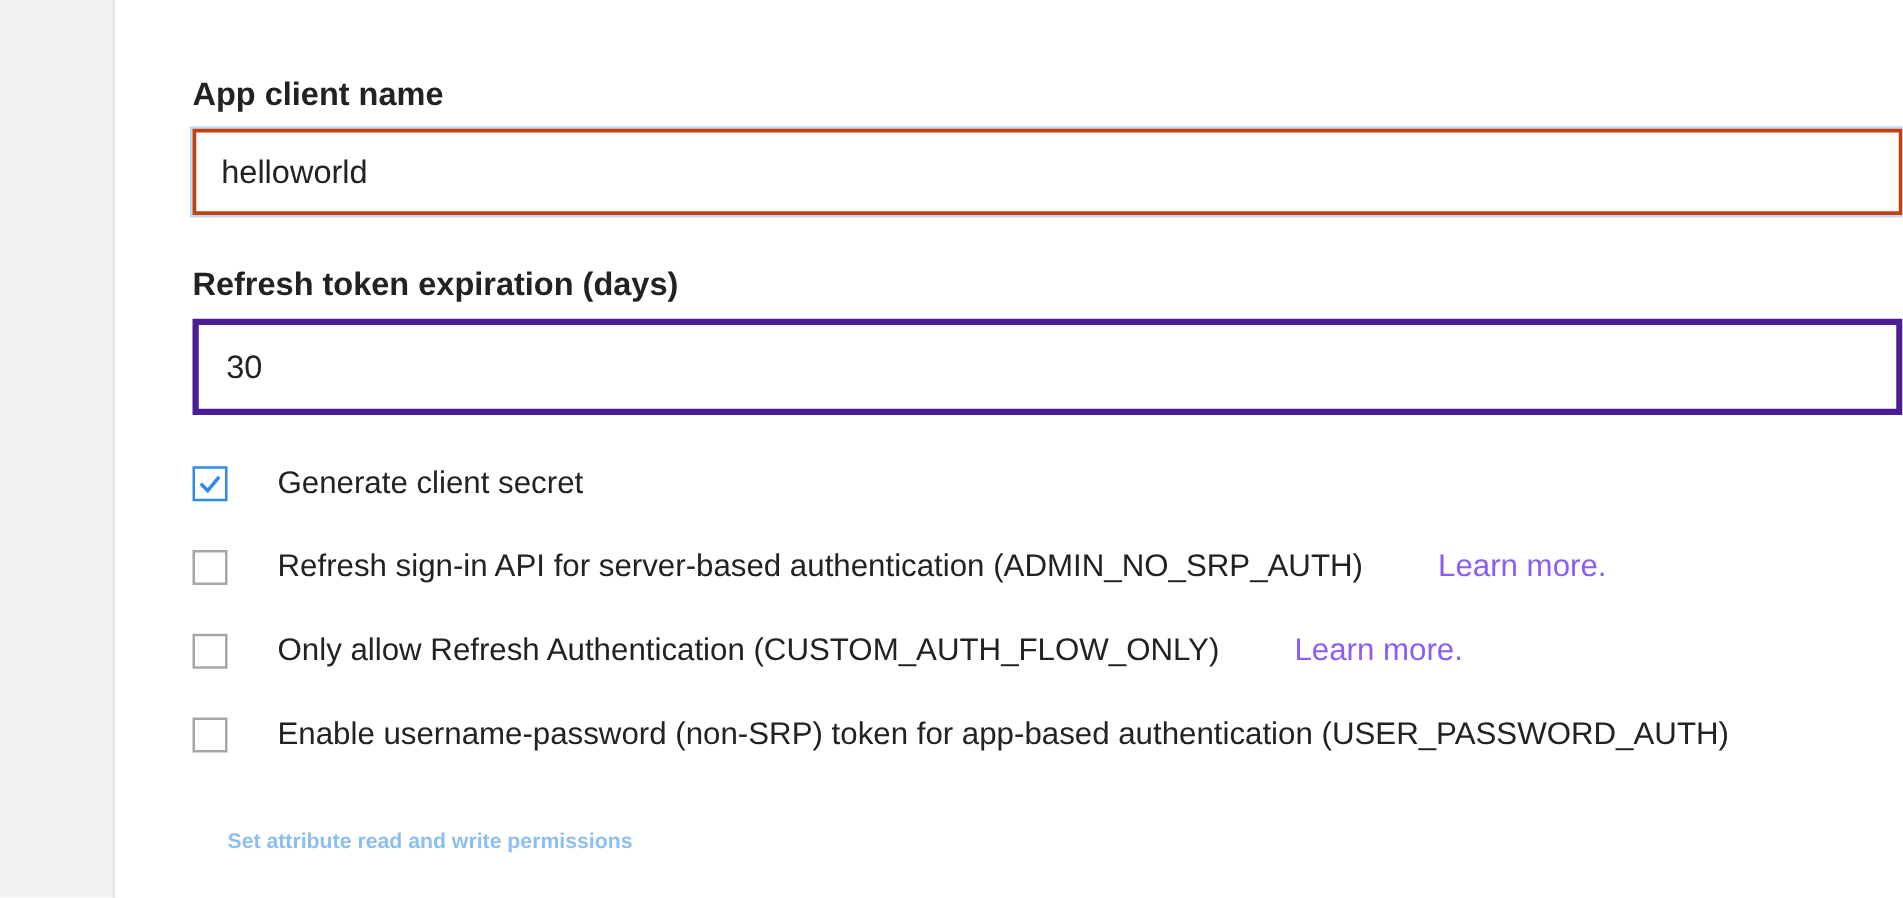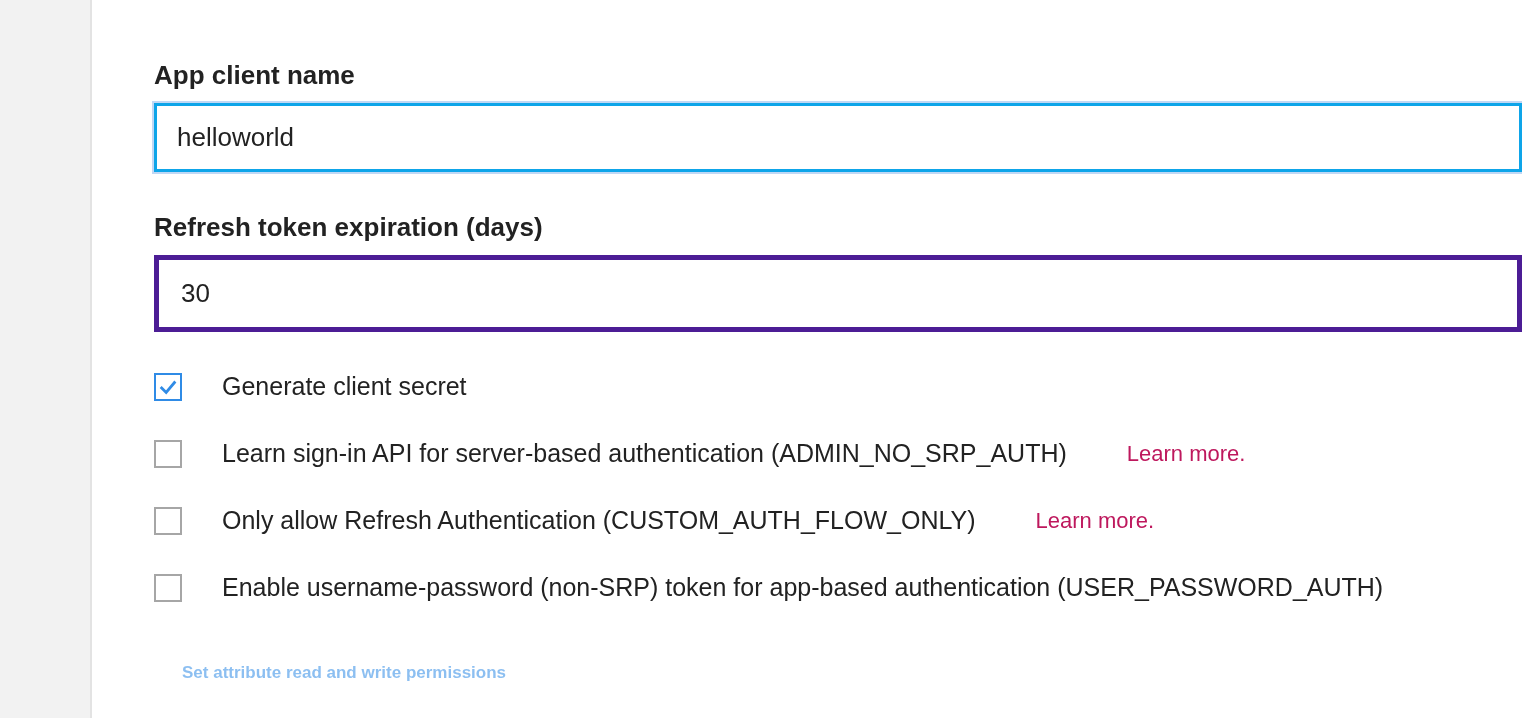--- a/index.html
+++ b/index.html
@@ -41,21 +41,21 @@
       width: 100%;
       font-size: 26px;
       padding: 18px 22px;
       border: 5px solid #4c1d95;
       background: #fff;
       color: #222;
       font-family: inherit;
       outline: none;
     }
     .text-input.focused {
-      border: 3px solid #0ea5e9;
+      border: 3px solid #c2410c;
       box-shadow: 0 0 0 2px rgba(74,144,226,0.35);
       padding: 16px 20px;
     }
     .checkbox-row {
       display: flex;
       align-items: center;
       margin-bottom: 38px;
       gap: 24px;
     }
     .checkbox-row .cb {
@@ -82,22 +82,22 @@
       height: 22px;
       stroke: #2f8be6;
       stroke-width: 3;
       fill: none;
     }
     .checkbox-label {
       font-size: 25px;
       color: #222;
     }
     .learn-more {
-      font-size: 22px;
-      color: #be185d;
+      font-size: 25px;
+      color: #8b5cf6;
       margin-left: 36px;
       cursor: pointer;
       display: inline-block;
     }
     .bottom-link {
       font-size: 17px;
       font-weight: 700;
       color: #2f8be6;
       margin-top: 20px;
       margin-left: 28px;
@@ -132,21 +132,21 @@
             <polyline points="4 12 10 18 20 6"></polyline>
           </svg>
       </span>
       <span class="checkbox-label">Generate client secret</span>
     </div>
 
     <div class="checkbox-row">
       <span class="cb">
         
       </span>
-      <span class="checkbox-label">Learn sign-in API for server-based authentication (ADMIN_NO_SRP_AUTH)</span>
+      <span class="checkbox-label">Refresh sign-in API for server-based authentication (ADMIN_NO_SRP_AUTH)</span>
       <a class="learn-more">Learn more.</a>
     </div>
 
     <div class="checkbox-row">
       <span class="cb">
         
       </span>
       <span class="checkbox-label">Only allow Refresh Authentication (CUSTOM_AUTH_FLOW_ONLY)</span>
       <a class="learn-more">Learn more.</a>
     </div>

